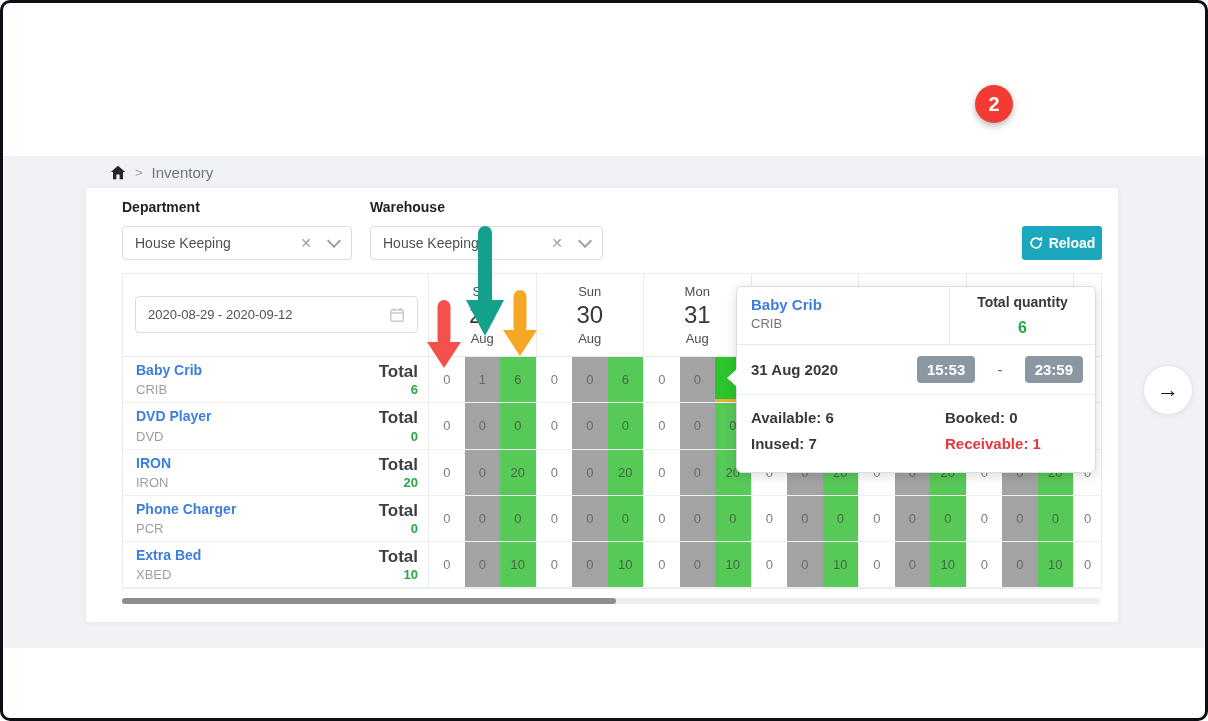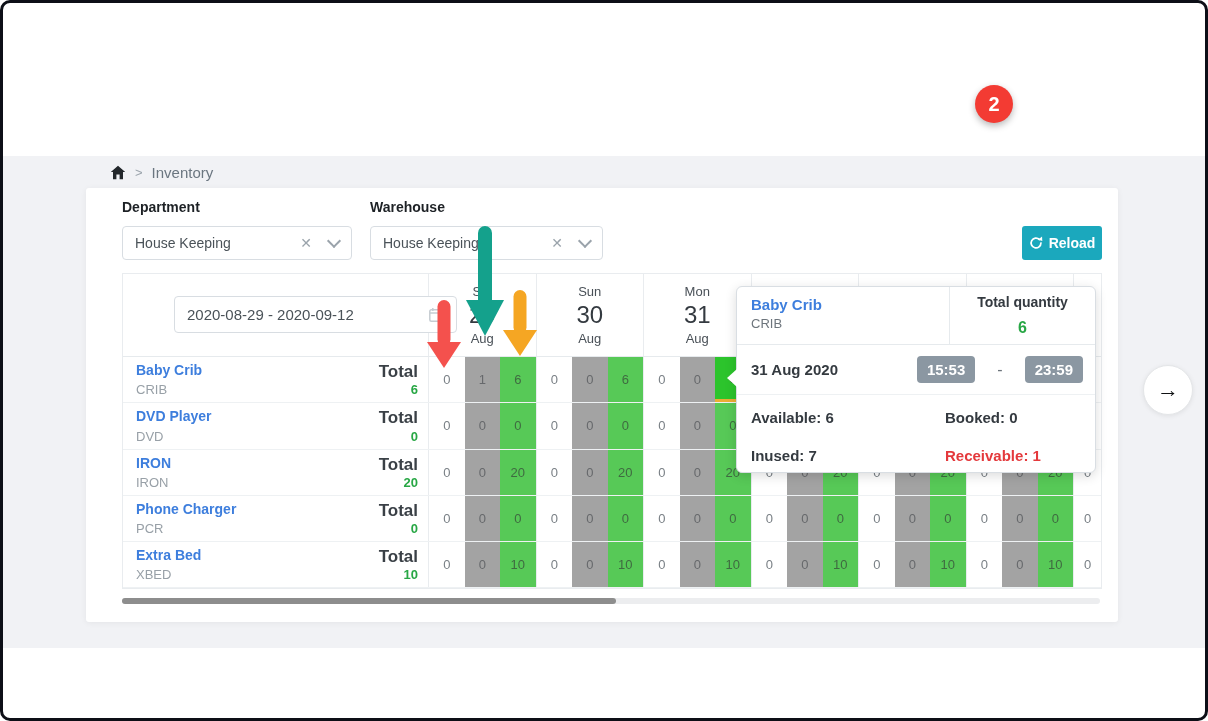--- a/index.html
+++ b/index.html
@@ -29,21 +29,21 @@
     border:none;border-radius:3px;color:#fff;display:flex;align-items:center;justify-content:center;gap:6px;
     font-size:14px;font-weight:700;cursor:pointer;font-family:inherit;}
 
   
   .cal-table{position:absolute;left:36px;top:85px;width:980px;height:316px;border:1px solid #e9ecef;
     box-sizing:border-box;background:#fff;overflow:hidden;}
   .t-header{display:flex;height:82px;border-bottom:1px solid #e6eaed;}
   .date-cell{width:305px;flex:none;position:relative;}
   .date-input{position:absolute;left:12px;top:22px;width:283px;height:37px;border:1px solid #d8dde2;border-radius:4px;
     display:flex;align-items:center;justify-content:space-between;padding:0 12px;box-sizing:border-box;
-    color:#4a5258;font-size:15px;background:#fff;cursor:pointer;margin-left:39px;}
+    color:#4a5258;font-size:13px;background:#fff;cursor:pointer;}
   .day-col{width:107.5px;flex:none;border-left:1px solid #e9ecef;display:flex;flex-direction:column;
     align-items:center;justify-content:center;gap:2px;box-sizing:border-box;}
   .day-dow,.day-mon{font-size:13px;color:#495057;}
   .day-num{font-size:24px;color:#343a40;font-weight:500;}
   .t-row{display:flex;height:46.3px;border-bottom:1px solid #eef1f3;box-sizing:border-box;}
   .label-cell{width:305px;flex:none;display:flex;justify-content:space-between;
     padding:5px 10px 5px 13px;box-sizing:border-box;}
   .lc-left,.lc-right{display:flex;flex-direction:column;justify-content:space-between;}
   .lc-right{align-items:flex-end;text-align:right;}
   .item-name{color:var(--link,#3d7edd);font-weight:700;font-size:14px;cursor:pointer;}
@@ -73,21 +73,21 @@
   .tt-qty{flex:1;border-left:1px solid #e6eaed;display:flex;flex-direction:column;align-items:center;justify-content:center;gap:9px;}
   .tt-qty-label{font-size:14px;font-weight:700;color:#343a40;}
   .tt-qty-value{font-size:16px;font-weight:700;color:var(--success,#28a745);}
   .tt-row2{height:49px;display:flex;align-items:center;justify-content:space-between;
     padding:0 12px 0 14px;border-bottom:1px solid #eef1f3;}
   .tt-date{font-weight:700;font-size:15px;color:#343a40;}
   .tt-times{display:flex;align-items:center;gap:22px;}
   .tt-badge{background:var(--time-badge,#8b97a2);color:#fff;font-weight:700;font-size:15px;
     padding:5px 10px;border-radius:4px;}
   .tt-dash{color:#6d757c;}
-  .tt-row3{display:grid;grid-template-columns:194px 1fr;padding:14px 12px 0 14px;row-gap:21px;
+  .tt-row3{display:grid;grid-template-columns:194px 1fr;padding:14px 12px 0 14px;row-gap:9px;
     font-weight:700;font-size:15px;color:#343a40;}
   .recv{color:var(--recv-red,#e4393c);}
 
   
   .count-badge{position:absolute;left:972px;top:82px;width:38px;height:38px;border-radius:50%;
     background:var(--badge-red,#f33b33);color:#fff;font-size:20px;font-weight:700;
     display:flex;align-items:center;justify-content:center;box-shadow:0 3px 7px rgba(0,0,0,.28);z-index:40;}
   .next-btn{position:absolute;left:1140px;top:362px;width:48px;height:48px;border-radius:50%;background:#fff;
     border:1px solid #e4e6e8;box-shadow:0 1px 5px rgba(0,0,0,.08);display:flex;align-items:center;
     justify-content:center;font-size:22px;color:#101214;z-index:5;cursor:pointer;}

